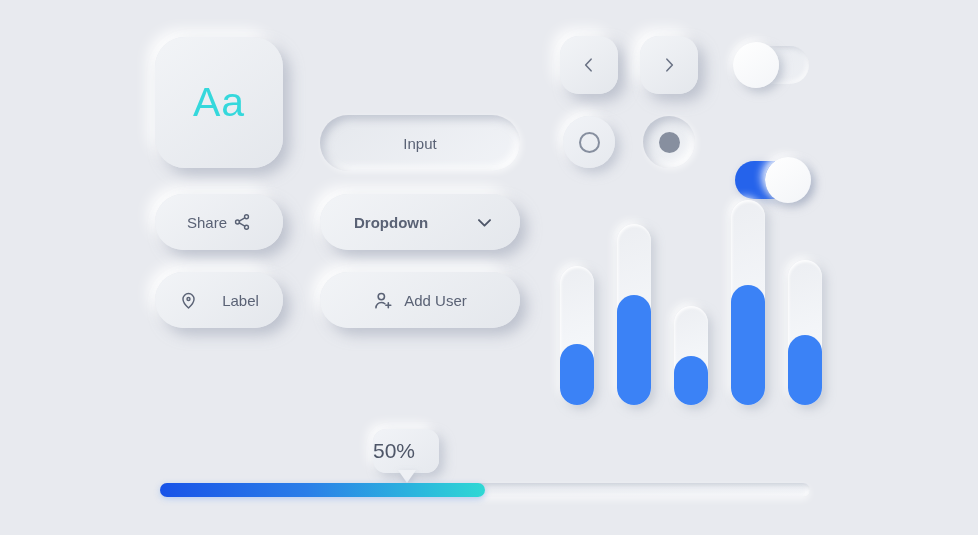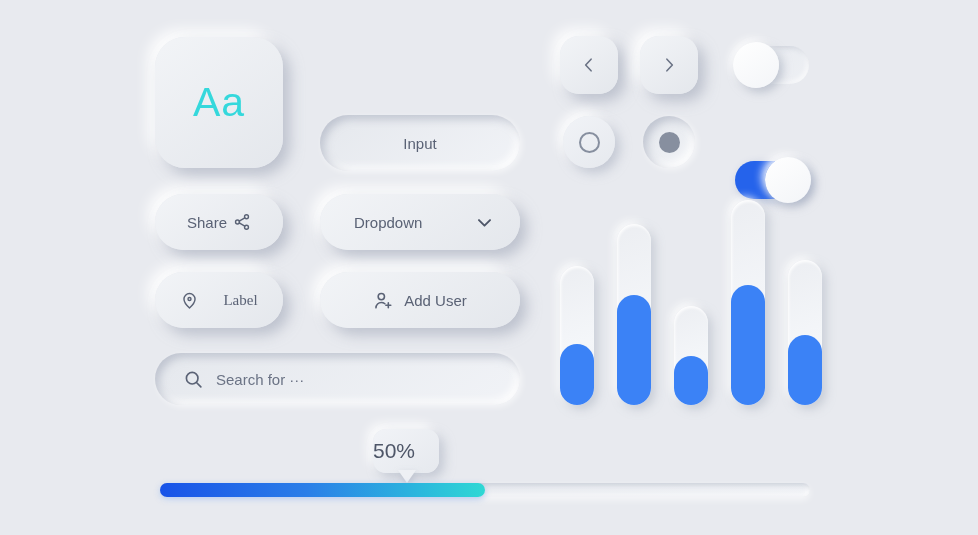--- a/index.html
+++ b/index.html
@@ -65,23 +65,23 @@
     font-size: 15px;
     color: #5a6275;
     box-sizing: border-box;
     user-select: none;
   }
   #btn-button { left: 320px; top: 37px; width: 200px; height: 56px; }
   #btn-input  { left: 320px; top: 115px; width: 200px; height: 56px; }
   #btn-share  { left: 155px; top: 194px; width: 128px; height: 56px; gap: 6px; }
   #btn-dropdown {
     left: 320px; top: 194px; width: 200px; height: 56px;
-    justify-content: space-between; padding: 0 26px 0 34px;
-  }
-  #btn-label  { left: 155px; top: 272px; width: 128px; height: 56px; gap: 24px; font-family: Liberation Serif, serif; }
+    justify-content: space-between; padding: 0 26px 0 34px; font-weight: bold;
+  }
+  #btn-label  { left: 155px; top: 272px; width: 128px; height: 56px; gap: 24px; }
   #btn-adduser{ left: 320px; top: 272px; width: 200px; height: 56px; gap: 10px; }
 
   
   #search-field {
     left: 155px; top: 353px; width: 365px; height: 52px;
     border-radius: 26px;
     display: flex; align-items: center; gap: 12px;
     padding-left: 28px;
     box-sizing: border-box;
   }
@@ -262,29 +262,20 @@
       <svg width="21" height="21" viewBox="0 0 24 24" fill="none" stroke="#5a6275" stroke-width="1.8" stroke-linecap="round" stroke-linejoin="round">
         <circle cx="9.5" cy="7.5" r="3.6"></circle>
         <path d="M3.4 20.4c0-3.6 2.8-6.2 6.1-6.2 1.6 0 3 .6 4.1 1.5"></path>
         <line x1="17.5" y1="14.6" x2="17.5" y2="20.2"></line>
         <line x1="14.7" y1="17.4" x2="20.3" y2="17.4"></line>
       </svg>
     </span>
     <span>Add User</span>
   </div>
 
-  <div id="search-field" class="abs inset">
-    <span>
-      <svg width="21" height="21" viewBox="0 0 24 24" fill="none" stroke="#5a6275" stroke-width="1.9" stroke-linecap="round">
-        <circle cx="10.5" cy="10.5" r="6.6"></circle>
-          <line x1="15.4" y1="15.4" x2="20.4" y2="20.4"></line>
-      </svg>
-    </span>
-    <span id="search-text">Search for ···</span>
-  </div>
 
   <div id="btn-prev" class="abs sq-btn raised">
     <span>
       <svg width="20" height="20" viewBox="0 0 24 24" fill="none" stroke="#6b7385" stroke-width="1.9" stroke-linecap="round" stroke-linejoin="round">
         <polyline points="14.5,5 8,12 14.5,19"></polyline>
       </svg>
     </span>
   </div>
   <div id="btn-next" class="abs sq-btn raised">
     <span>

